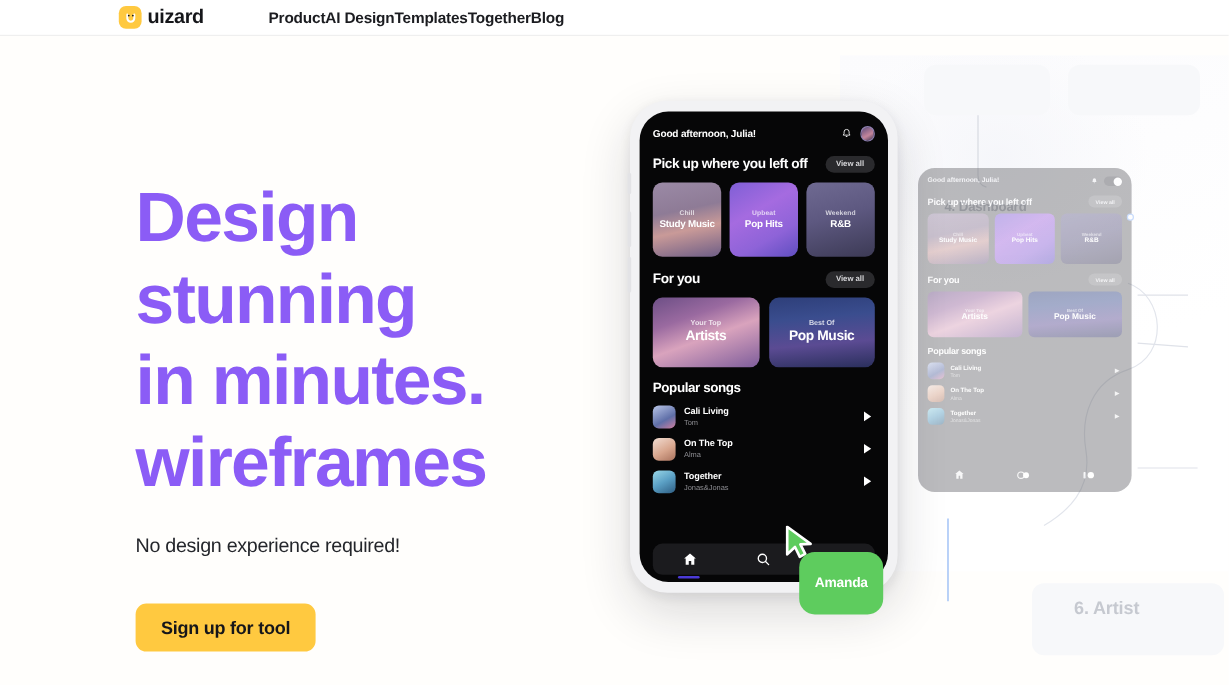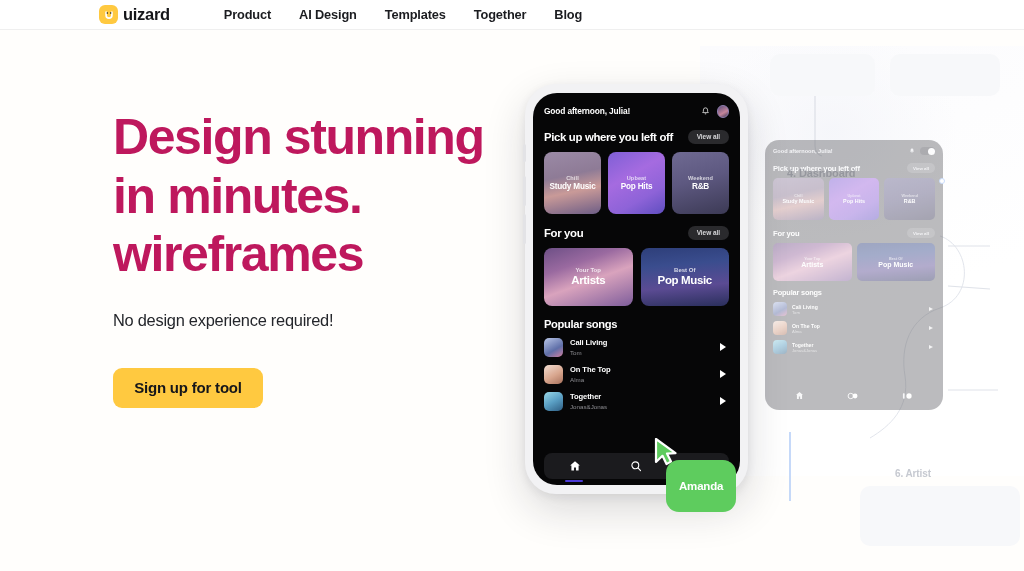--- a/index.html
+++ b/index.html
@@ -25,41 +25,41 @@
   .brand-mark {
     width: 19px; height: 19px; border-radius: 6px;
     background: #FFC940;
     display: flex; align-items: center; justify-content: center;
   }
   .brand-mark svg { display: block; }
   .brand-name {
     font-size: 16.5px; font-weight: 700; color: #15161a;
     letter-spacing: -0.3px;
   }
-  .nav-left { display: flex; gap: 28px; margin-left: 54px; }
+  .nav-left { display: flex; margin-left: 54px; }
   .nav-right { display: flex; align-items: center; gap: 26px; margin-left: auto; margin-right: 96px; }
   .nav-link {
     font-size: 12.8px; font-weight: 600; color: #1b1c20;
     letter-spacing: -0.15px; text-decoration: none; white-space: nowrap;
     cursor: pointer;
   }
   .nav-cta {
     background: #FFC940; color: #15161a;
     font-size: 12.9px; font-weight: 700; letter-spacing: -0.1px;
     border: none; border-radius: 7px;
     padding: 0 19px; height: 29px;
     display: flex; align-items: center; justify-content: center;
     cursor: pointer; white-space: nowrap;
   }
 
   
   .hero-left { position: absolute; left: 113px; top: 108px; width: 390px; }
   .hero-h1 {
-    font-size: 50px; font-weight: 700; color: #be185d;
-    line-height: 1.17; letter-spacing: -1.4px;
+    font-size: 58px; font-weight: 700; color: #8b5cf6;
+    line-height: 1.17; letter-spacing: -1.4px; margin-top: 40px;
   }
   .hero-h1 .ln { display: block; }
   .hero-sub {
     margin-top: 44px;
     font-size: 16.4px; font-weight: 400; color: #24262b;
     line-height: 1.42; letter-spacing: -0.25px;
     max-width: 335px;
   }
   .hero-note {
     margin-top: 27px;
@@ -206,22 +206,22 @@
     position: absolute; left: 285px; top: 42px;
     width: 200px; height: 370px;
     opacity: 0.46;
     filter: blur(0.35px);
   }
   .ghost-label {
     position: absolute; left: 317px; top: 121px;
     font-size: 11px; font-weight: 600; color: #b9bcc4; letter-spacing: -0.1px;
   }
   .ghost-label2 {
-    position: absolute; left: 425px; top: 422px;
-    font-size: 10px; font-weight: 600; color: #c6c9d0; letter-spacing: -0.1px;
+    position: absolute; left: 425px; top: 453px;
+    font-size: 15px; font-weight: 600; color: #c6c9d0; letter-spacing: -0.1px;
   }
   .ghost-phone {
     position: absolute; left: 10px; top: 52px;
     width: 178px; height: 270px;
     background: #6d6d72;
     border-radius: 14px;
     padding: 7px 8px;
     overflow: hidden;
   }
   .g-top { display: flex; align-items: center; justify-content: space-between; }

